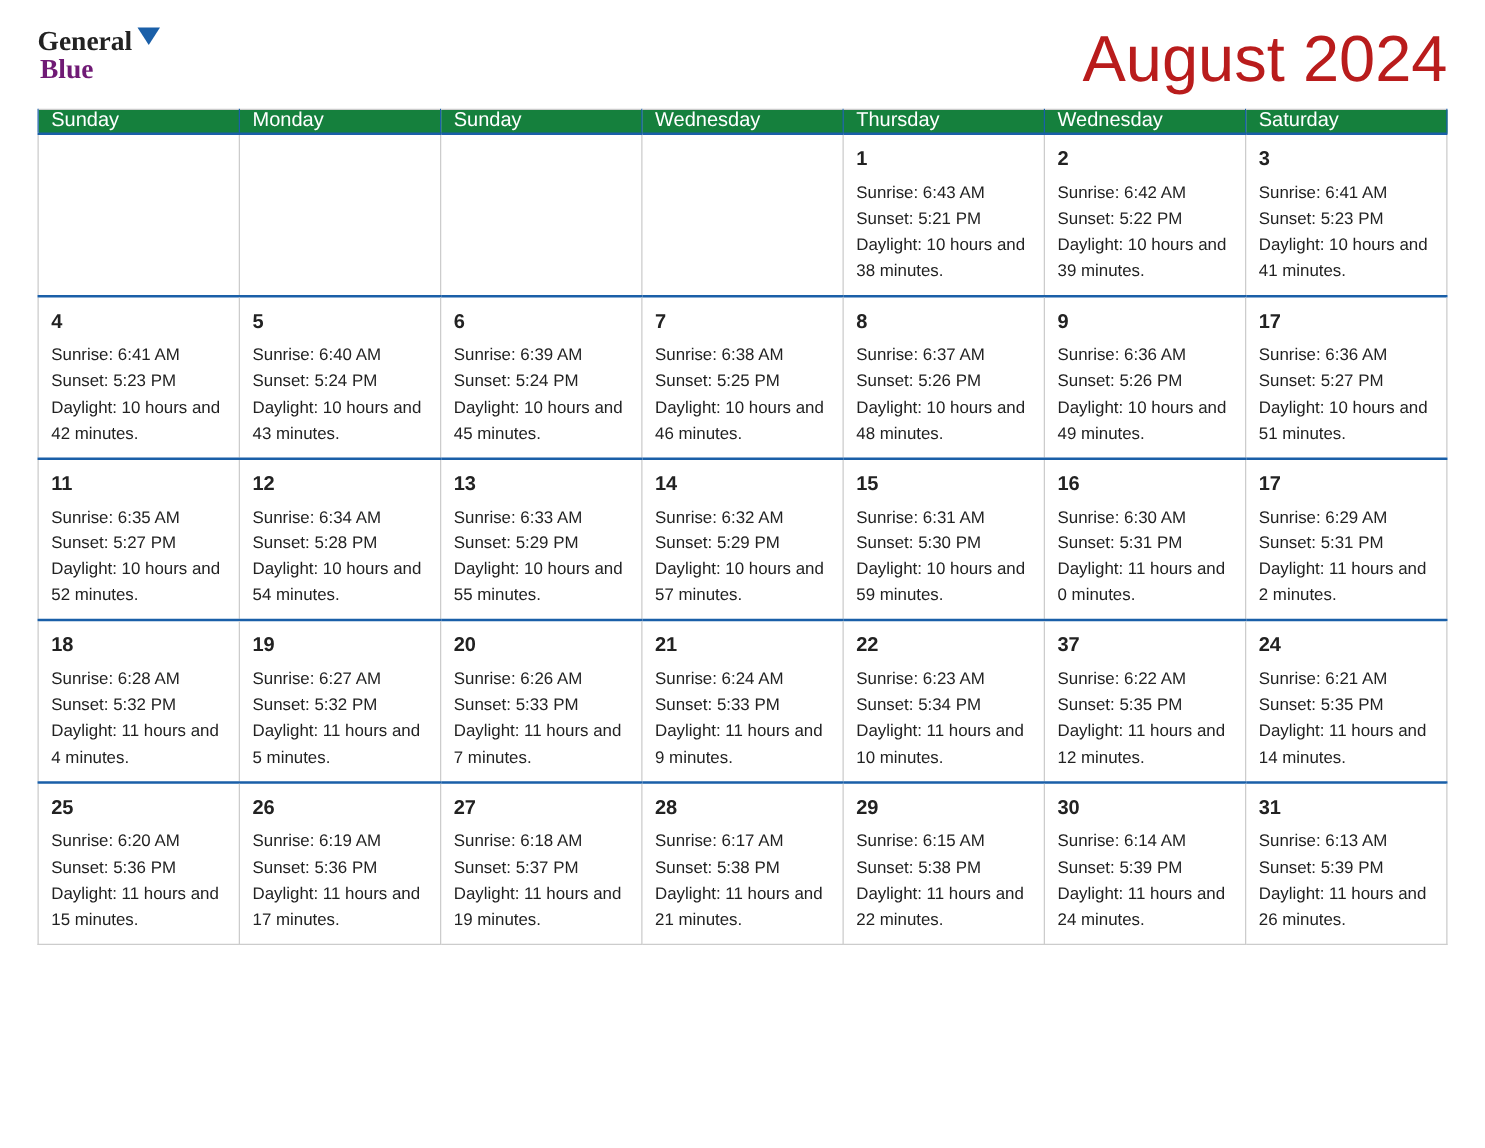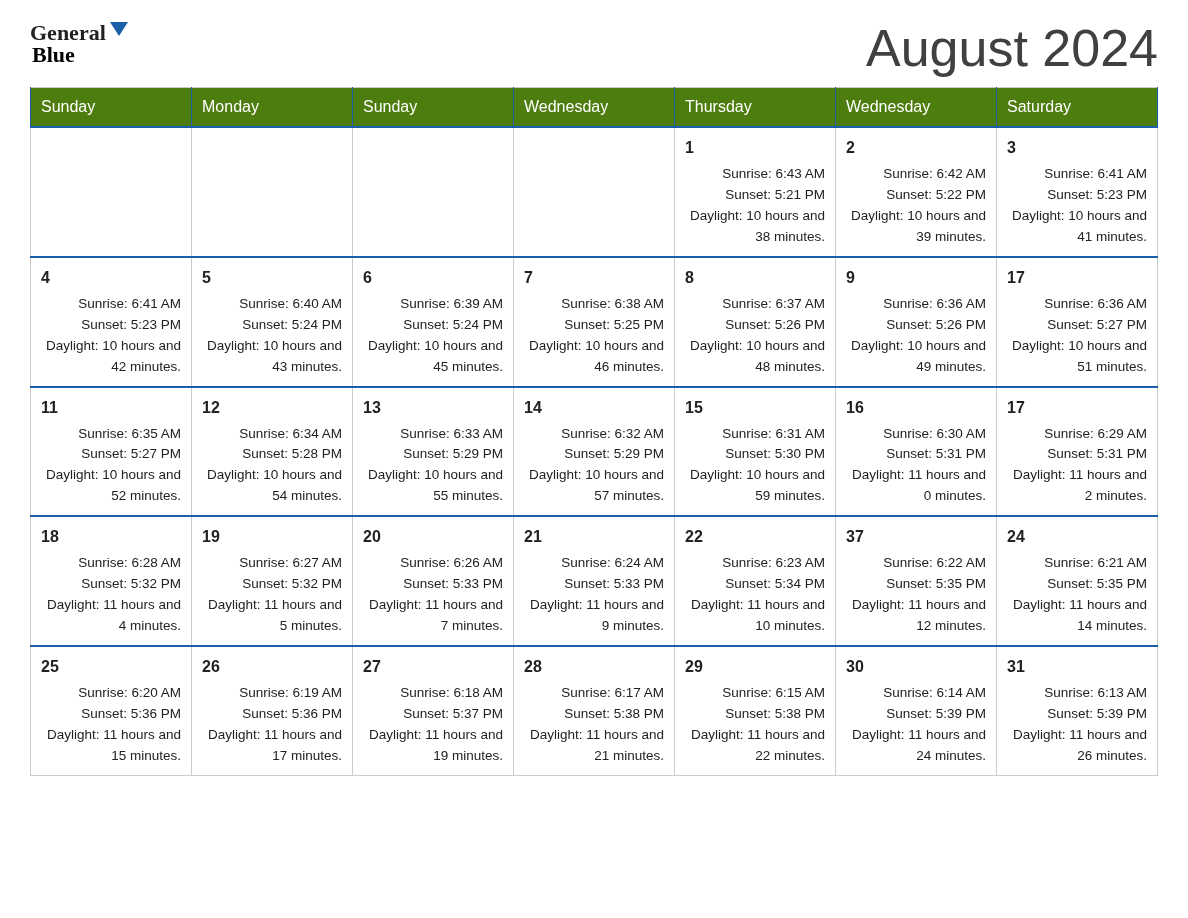--- a/index.html
+++ b/index.html
@@ -22,48 +22,48 @@
     }
     .logo-general {
       font-size: 22px;
       font-weight: bold;
       color: #222;
       font-family: Georgia, serif;
     }
     .logo-blue {
       font-size: 22px;
       font-weight: bold;
-      color: #000000;
+      color: #701a75;
       font-family: Georgia, serif;
     }
     .title-block {
       text-align: right;
     }
     .month-title {
       font-size: 52px;
       font-weight: normal;
-      color: #404040;
+      color: #b91c1c;
       line-height: 1.1;
     }
     .location-title {
       font-size: 22px;
       color: #333;
       margin-top: 4px;
     }
     .calendar {
       width: 100%;
       border-collapse: collapse;
       margin-top: 10px;
       border: 1px solid #ccc;
     }
     .calendar th {
-      background-color: #4d7c0f;
+      background-color: #15803d;
       color: #fff;
       text-align: left;
-      padding: 10px 10px;
+      padding: 0 10px;
       font-size: 16px;
       font-weight: normal;
       border: 1px solid #1a5fa8;
     }
     .calendar td {
       vertical-align: top;
       padding: 8px 10px;
       border: 1px solid #ccc;
       width: calc(100% / 7);
       min-height: 100px;
@@ -75,21 +75,20 @@
       font-size: 16px;
       font-weight: bold;
       color: #222;
       display: block;
       margin-bottom: 4px;
     }
     .day-info {
       color: #222;
       font-size: 13.5px;
       line-height: 1.55;
-      text-align: right;
     }
     .empty-cell {
       background: #fff;
     }
     .calendar tr td {
       border-top: 2px solid #1a5fa8;
     }
     .calendar thead tr th {
       border-top: none;
     }

